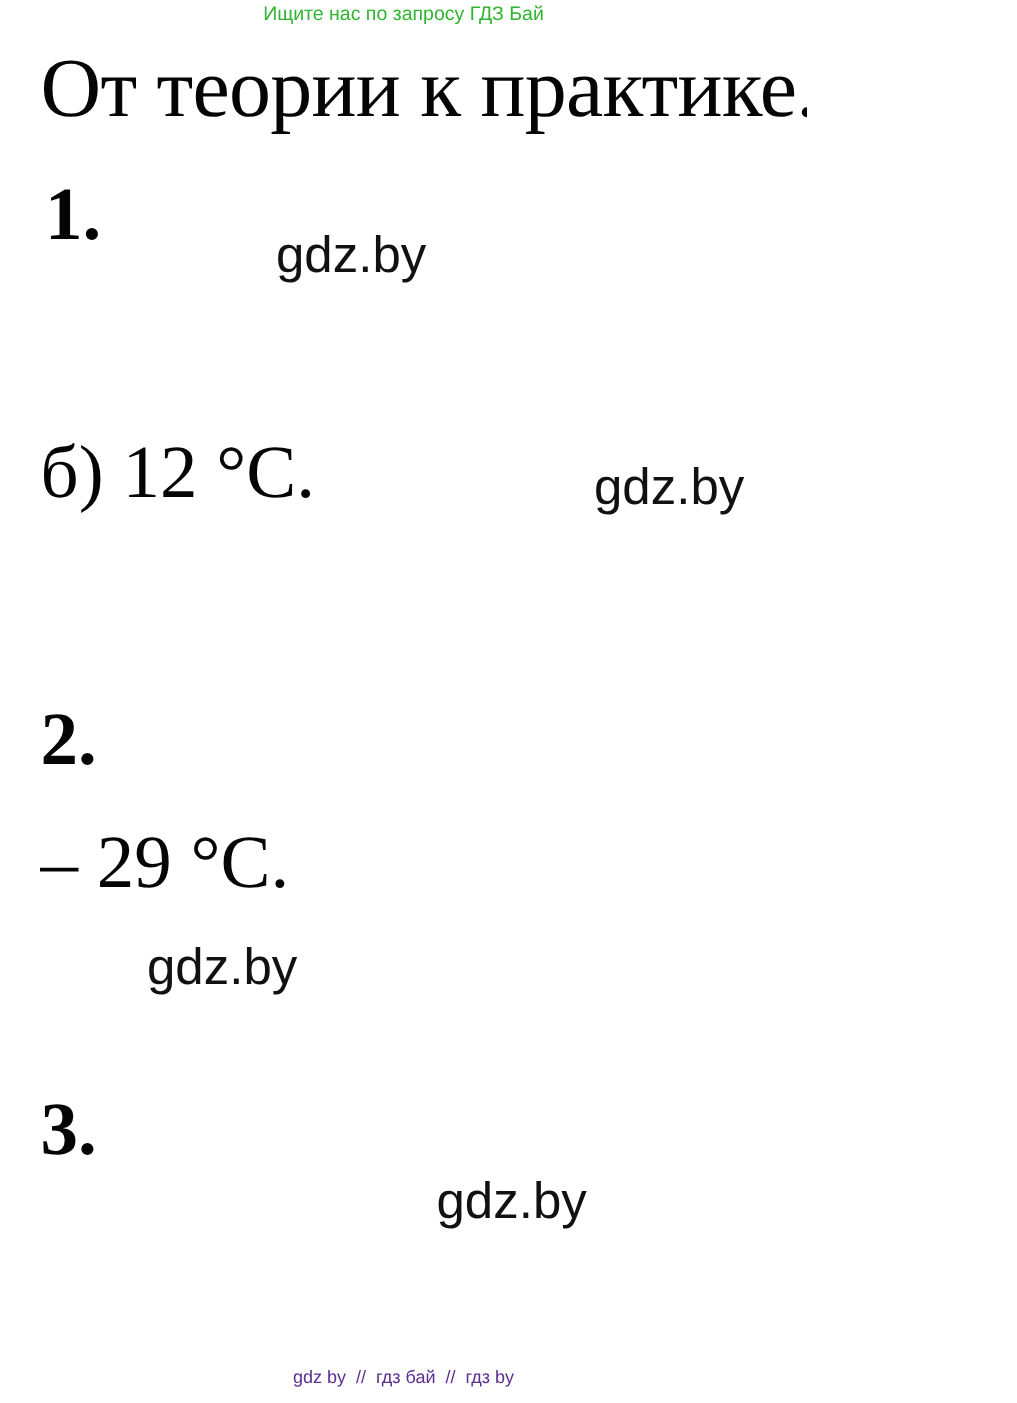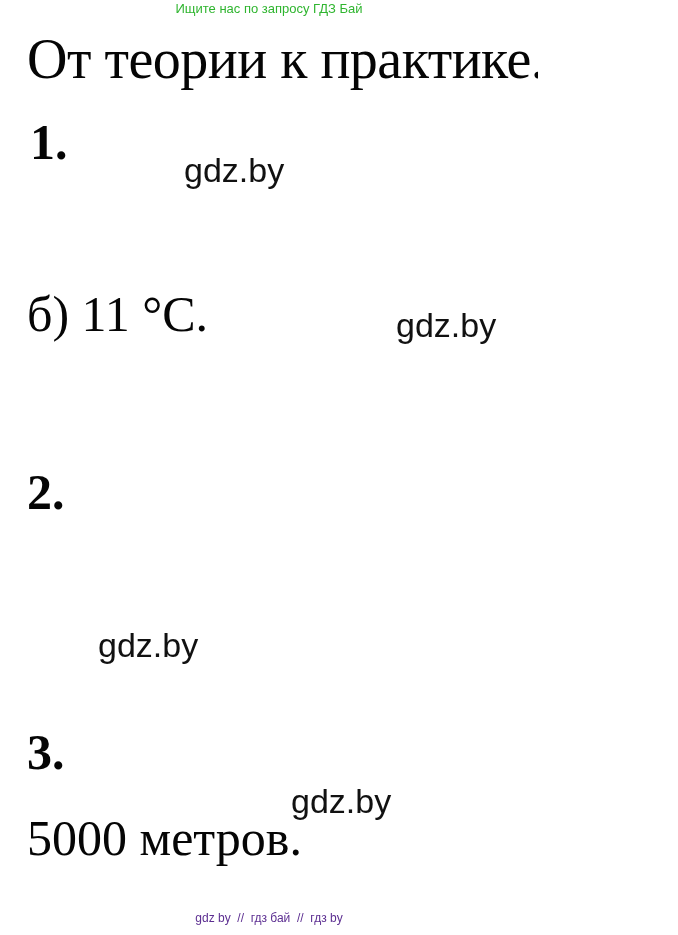--- a/index.html
+++ b/index.html
@@ -90,30 +90,30 @@
 
   <div class="promo">Ищите нас по запросу ГДЗ Бай</div>
 
   <h1 class="title">От теории к практике.</h1>
 
   <div class="task-number" id="t1num">1.</div>
 
   <div class="watermark" id="wm1">gdz.by</div>
 
 
-  <div class="answer" id="ans1b">б) 11 °С.</div>
+  <div class="answer" id="ans1b">б) 12 °С.</div>
 
   <div class="watermark" id="wm2">gdz.by</div>
 
   <div class="task-number" id="t2num">2.</div>
 
+  <div class="answer" id="ans2">– 29 °С.</div>
 
   <div class="watermark" id="wm3">gdz.by</div>
 
   <div class="task-number" id="t3num">3.</div>
 
   <div class="watermark" id="wm4">gdz.by</div>
 
-  <div class="answer" id="ans3">5000 метров.</div>
 
   <div class="footer">gdz by  //  гдз бай  //  гдз by</div>
 
 </div>
 
 </body></html>

